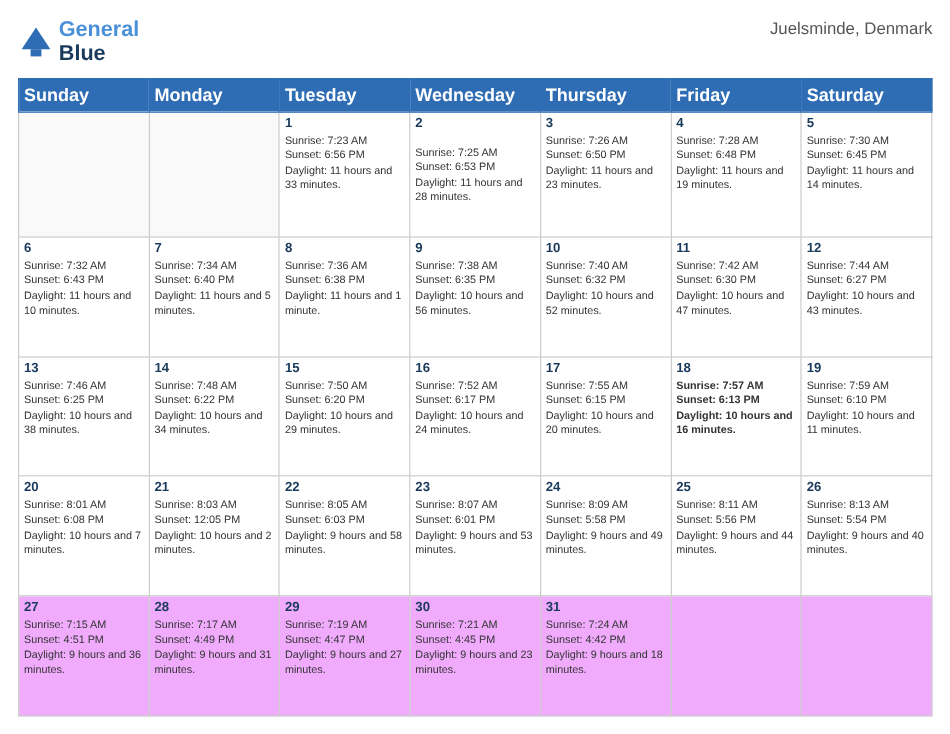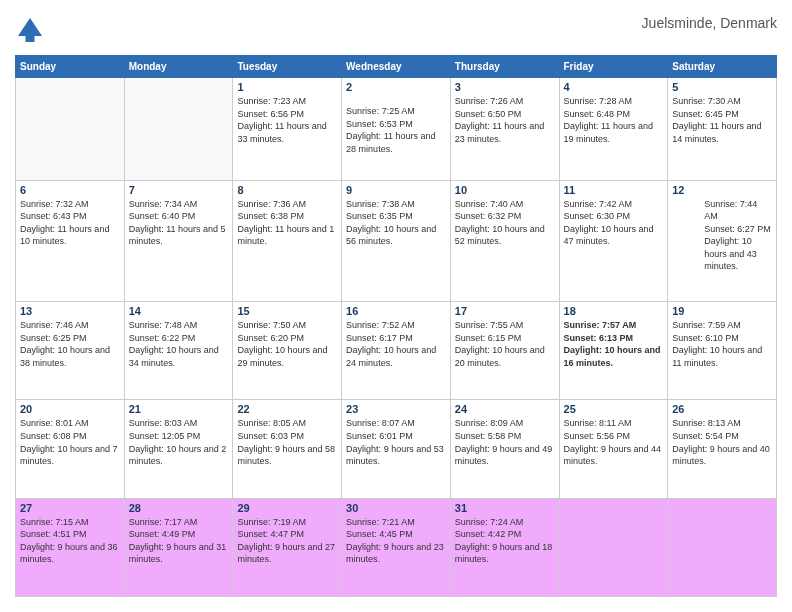--- a/index.html
+++ b/index.html
@@ -57,21 +57,21 @@
     .calendar {
       flex: 1;
       border: 1px solid #ccc;
       border-collapse: collapse;
       width: 100%;
       table-layout: fixed;
     }
     .calendar th {
       background: #2e6db4;
       color: #fff;
-      font-size: 10px;
+      font-size: 15px;
       font-weight: bold;
       padding: 5px 4px;
       text-align: left;
       border: 1px solid #2e6db4;
     }
     .calendar td {
       border: 1px solid #ccc;
       vertical-align: top;
       padding: 3px 4px;
       font-size: 9.5px;
@@ -99,20 +99,24 @@
 </head>
 <body>
 
 <div class="page">
   <div class="header">
     <div class="logo">
       <svg class="logo-icon" viewBox="0 0 40 40">
         <polygon points="20,4 36,28 4,28" fill="#2e6db4"></polygon>
         <rect x="14" y="28" width="12" height="8" fill="#2e6db4"></rect>
       </svg>
+      <div class="logo-text">
+        <div><span>General</span></div>
+        <div>Blue</div>
+      </div>
     </div>
     <div class="title-area">
       <div class="subtitle">Juelsminde, Denmark</div>
     </div>
   </div>
 
   <table class="calendar">
     <thead>
       <tr>
         <th>Sunday</th>
@@ -191,21 +195,21 @@
 Daylight: 10 hours and 52 minutes.</div>
           </td>
           <td>
             <div class="day-num">11</div>
             <div class="cell-text" style="white-space: pre-line;">Sunrise: 7:42 AM
 Sunset: 6:30 PM
 Daylight: 10 hours and 47 minutes.</div>
           </td>
           <td>
             <div class="day-num">12</div>
-            <div class="cell-text" style="white-space: pre-line; margin-left: 32px;">Sunrise: 7:44 AM
+            <div class="cell-text" style="white-space: pre-line;">Sunrise: 7:44 AM
 Sunset: 6:27 PM
 Daylight: 10 hours and 43 minutes.</div>
           </td>
         </tr>
         <tr>
           <td>
             <div class="day-num">13</div>
             <div class="cell-text" style="white-space: pre-line;">Sunrise: 7:46 AM
 Sunset: 6:25 PM
 Daylight: 10 hours and 38 minutes.</div>

